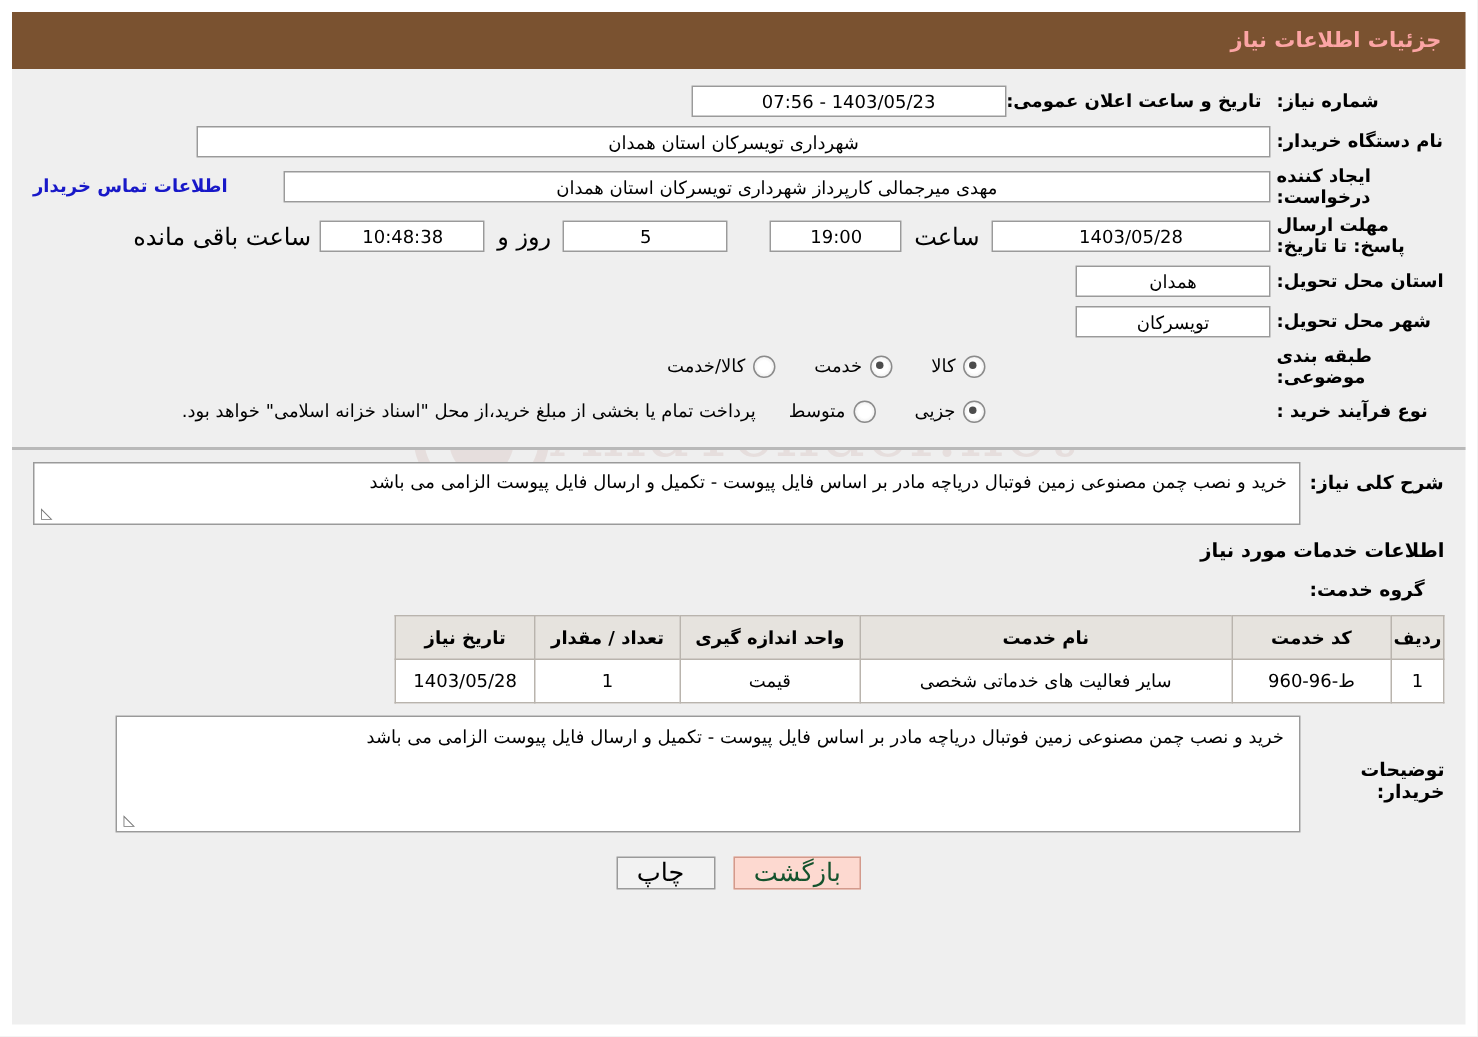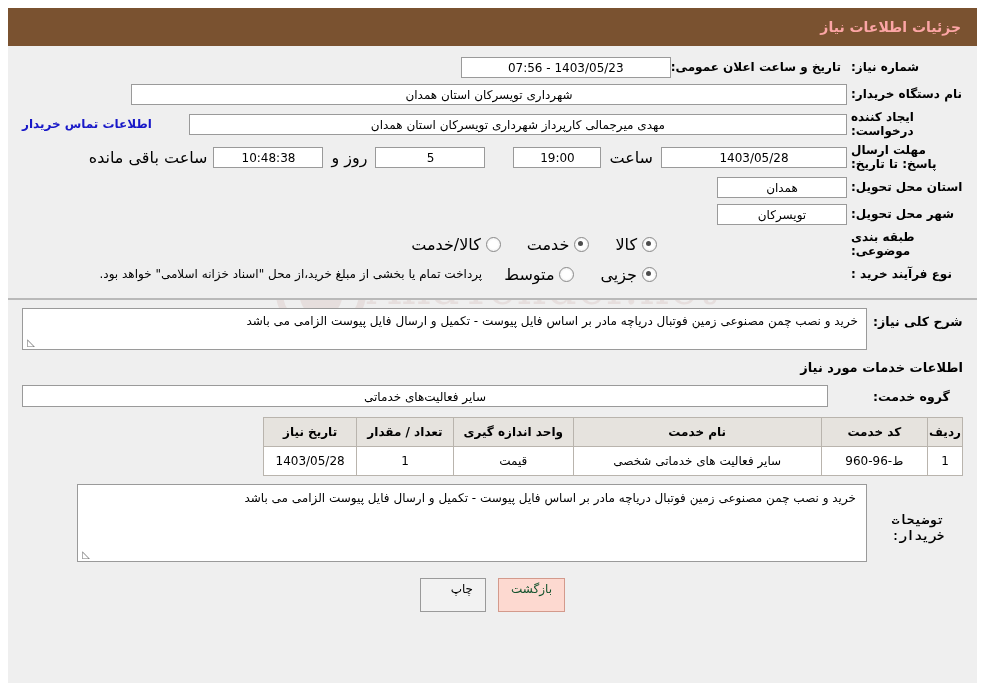--- a/index.html
+++ b/index.html
@@ -137,21 +137,21 @@
   .radio-group {
     display: flex;
     align-items: center;
     gap: 26px;
   }
   .radio-item {
     display: flex;
     align-items: center;
     gap: 5px;
     white-space: nowrap;
-    font-size: 16px;
+    font-size: 12px;
   }
   .radio {
     width: 13px;
     height: 13px;
     border-radius: 50%;
     border: 1px solid #8a8a8a;
     background: radial-gradient(#ffffff 45%, #e2e2e2 100%);
     display: inline-block;
     position: relative;
     flex: none;
@@ -283,49 +283,48 @@
   
   .notes-row {
     display: flex;
     align-items: flex-start;
     margin-bottom: 10px;
   }
   .notes-lbl {
     width: 90px;
     font-weight: bold;
     font-size: 12.5px;
-    text-align: center;
+    text-align: right;
     padding-left: 6px;
     padding-top: 28px;
     flex: none;
-    font-family: Liberation Mono, monospace;
   }
   .notes-box {
     width: 790px;
     border: 1px solid #9a9a9a;
     background: #fff;
     height: 78px;
     padding: 6px 10px;
     font-size: 12px;
     box-sizing: border-box;
     position: relative;
   }
   
   .footer {
     display: flex;
     justify-content: center;
     gap: 12px;
     padding-top: 6px;
   }
   .btn {
     min-width: 66px;
-    height: 34px;
+    height: 22px;
     line-height: 20px;
-    text-align: right;
-    font-size: 12px;
+    text-align: left;
+    font-size: 17px;
     border: 1px solid #9a9a9a;
     background: #f2f2f2;
     cursor: pointer;
     box-sizing: border-box;
     padding: 0 12px;
   }
   .btn.back {
     background: #fdd9d0;
     border-color: #d39a8c;
     color: #14532d;
@@ -431,21 +430,20 @@
       <div class="textarea-box">
         <span>خرید و نصب چمن مصنوعی زمین فوتبال دریاچه مادر بر اساس فایل پیوست - تکمیل و ارسال فایل پیوست الزامی می باشد</span>
         <span class="resize-handle">◺</span>
       </div>
     </div>
 
     <div class="section-title">اطلاعات خدمات مورد نیاز</div>
 
     <div class="svc-row">
       <div class="svc-lbl">گروه خدمت:</div>
-      <div class="svc-field">سایر فعالیت‌های خدماتی</div>
     </div>
 
     <div class="table-wrap">
       <div class="table-inner">
         <table class="items">
           <thead>
             <tr>
               <th class="col-rdf">ردیف</th>
               <th class="col-code">کد خدمت</th>
               <th class="col-name">نام خدمت</th>

